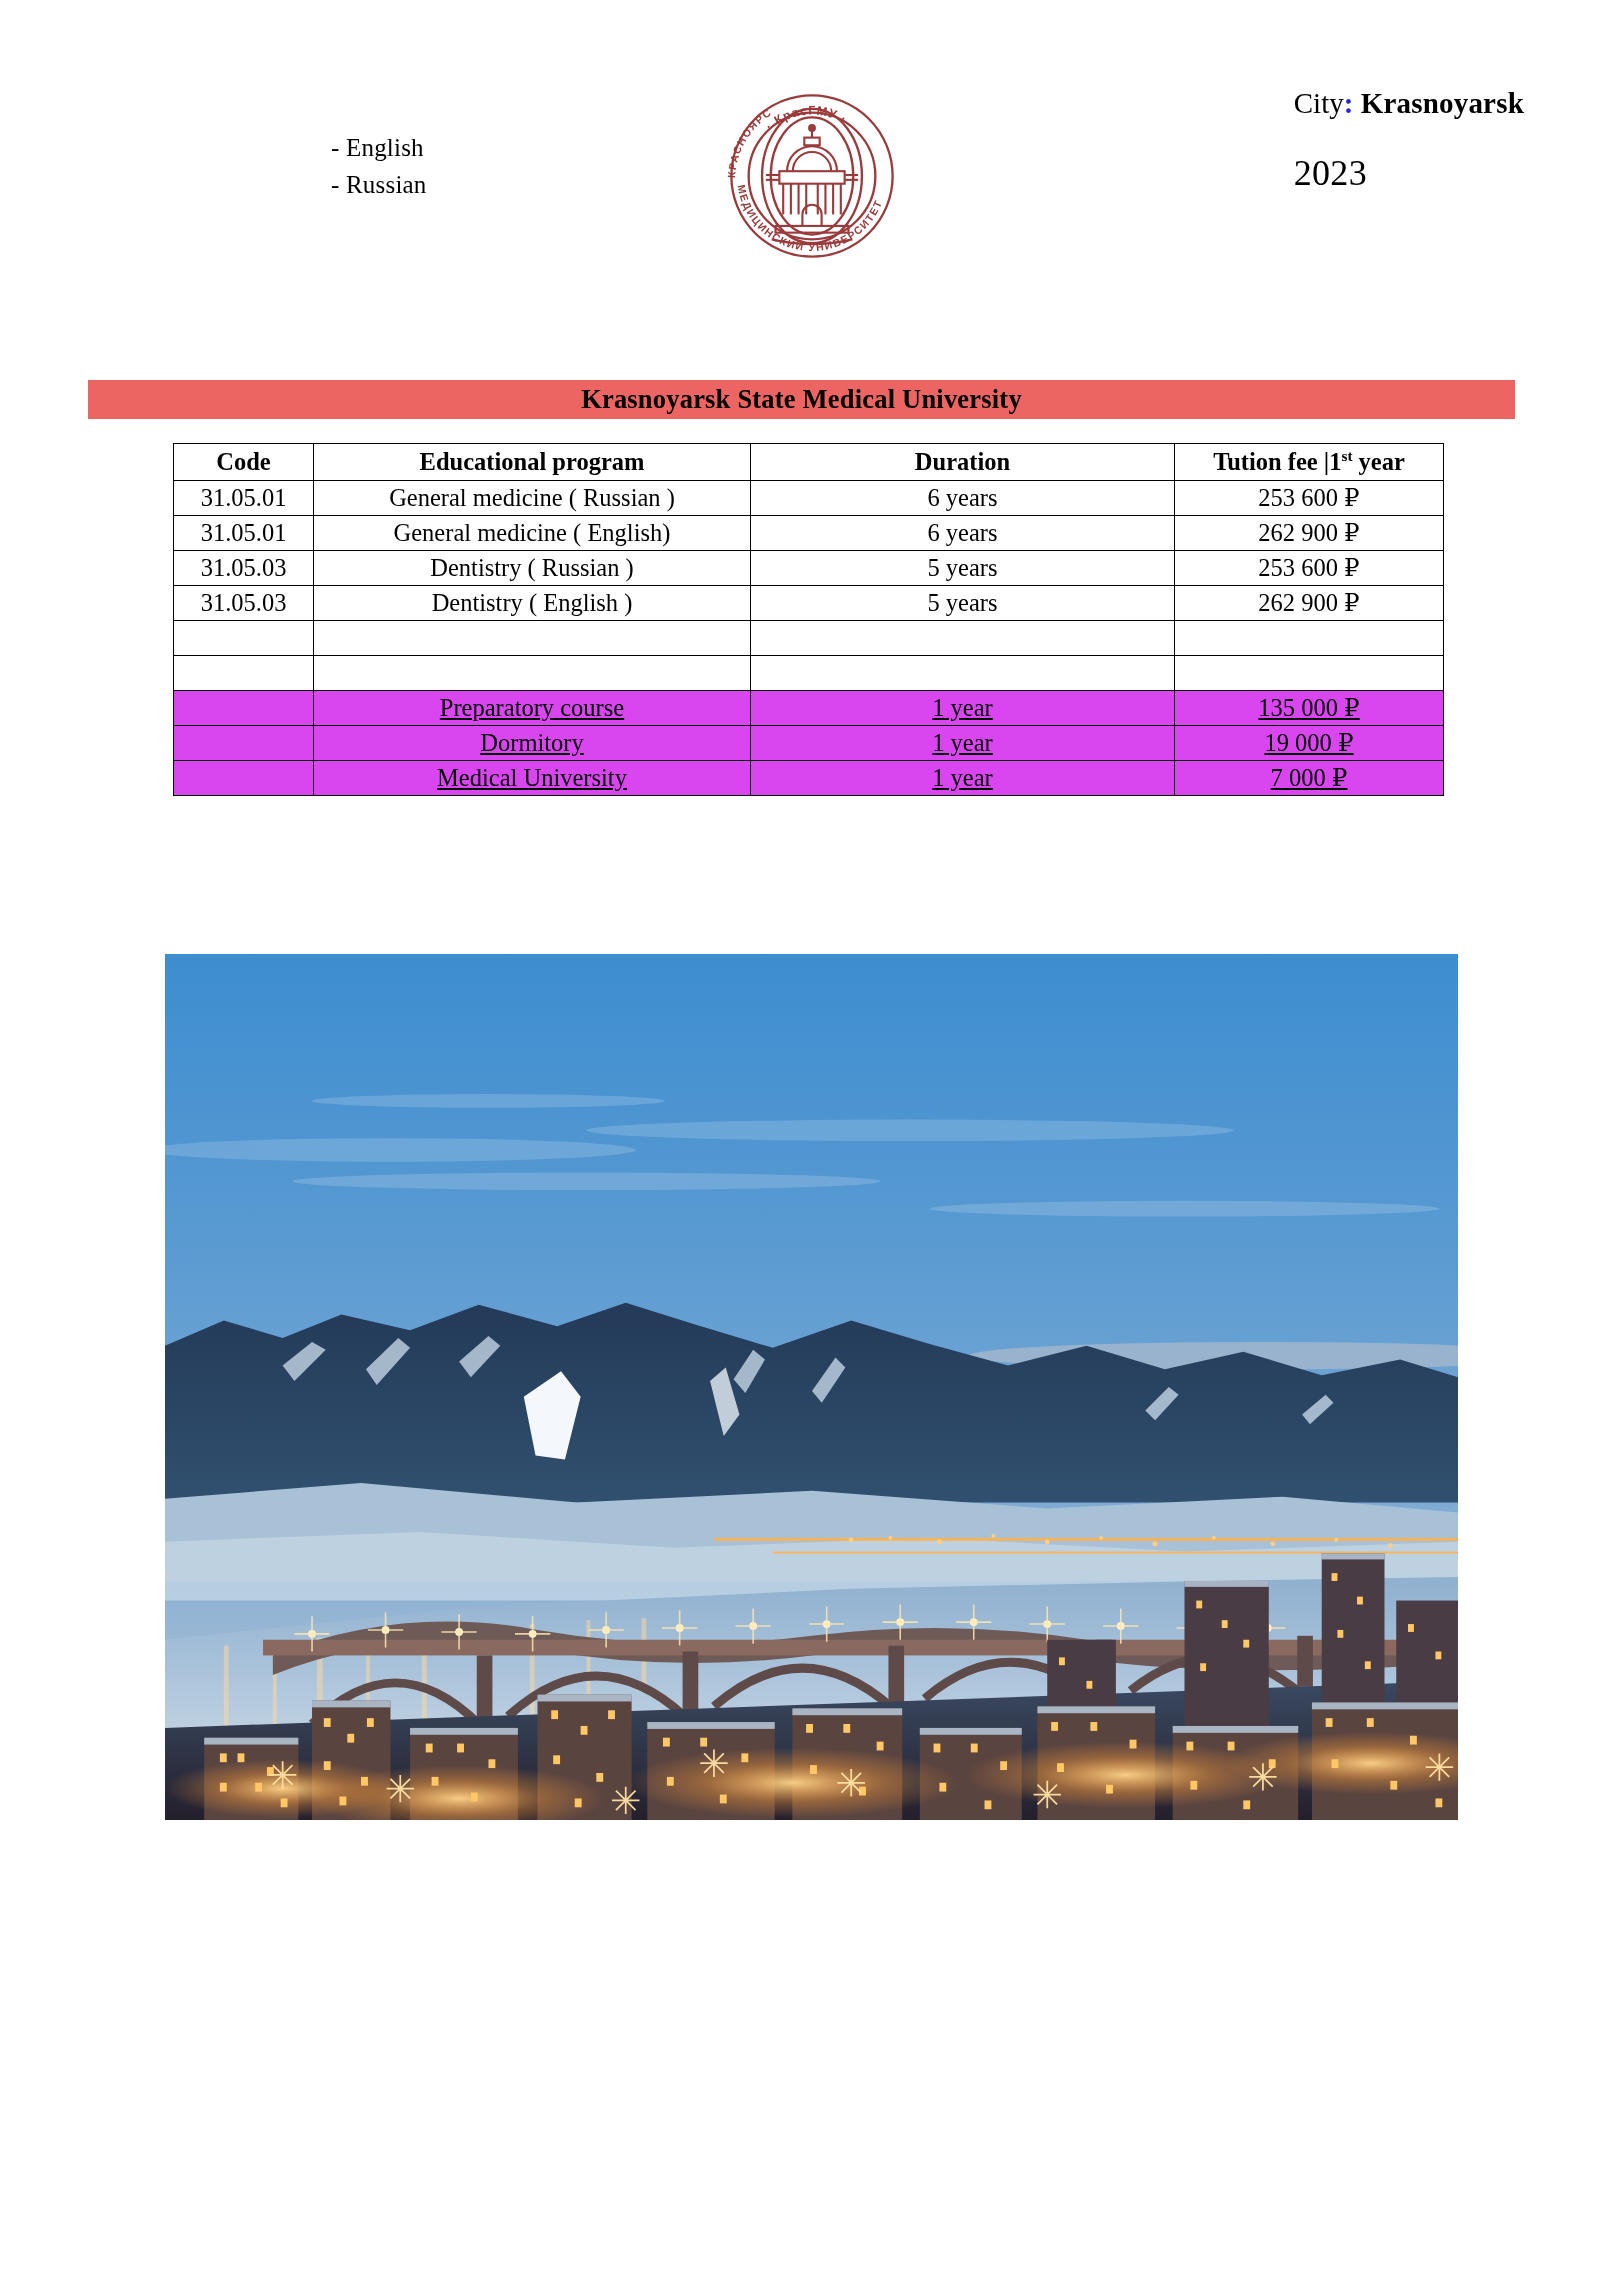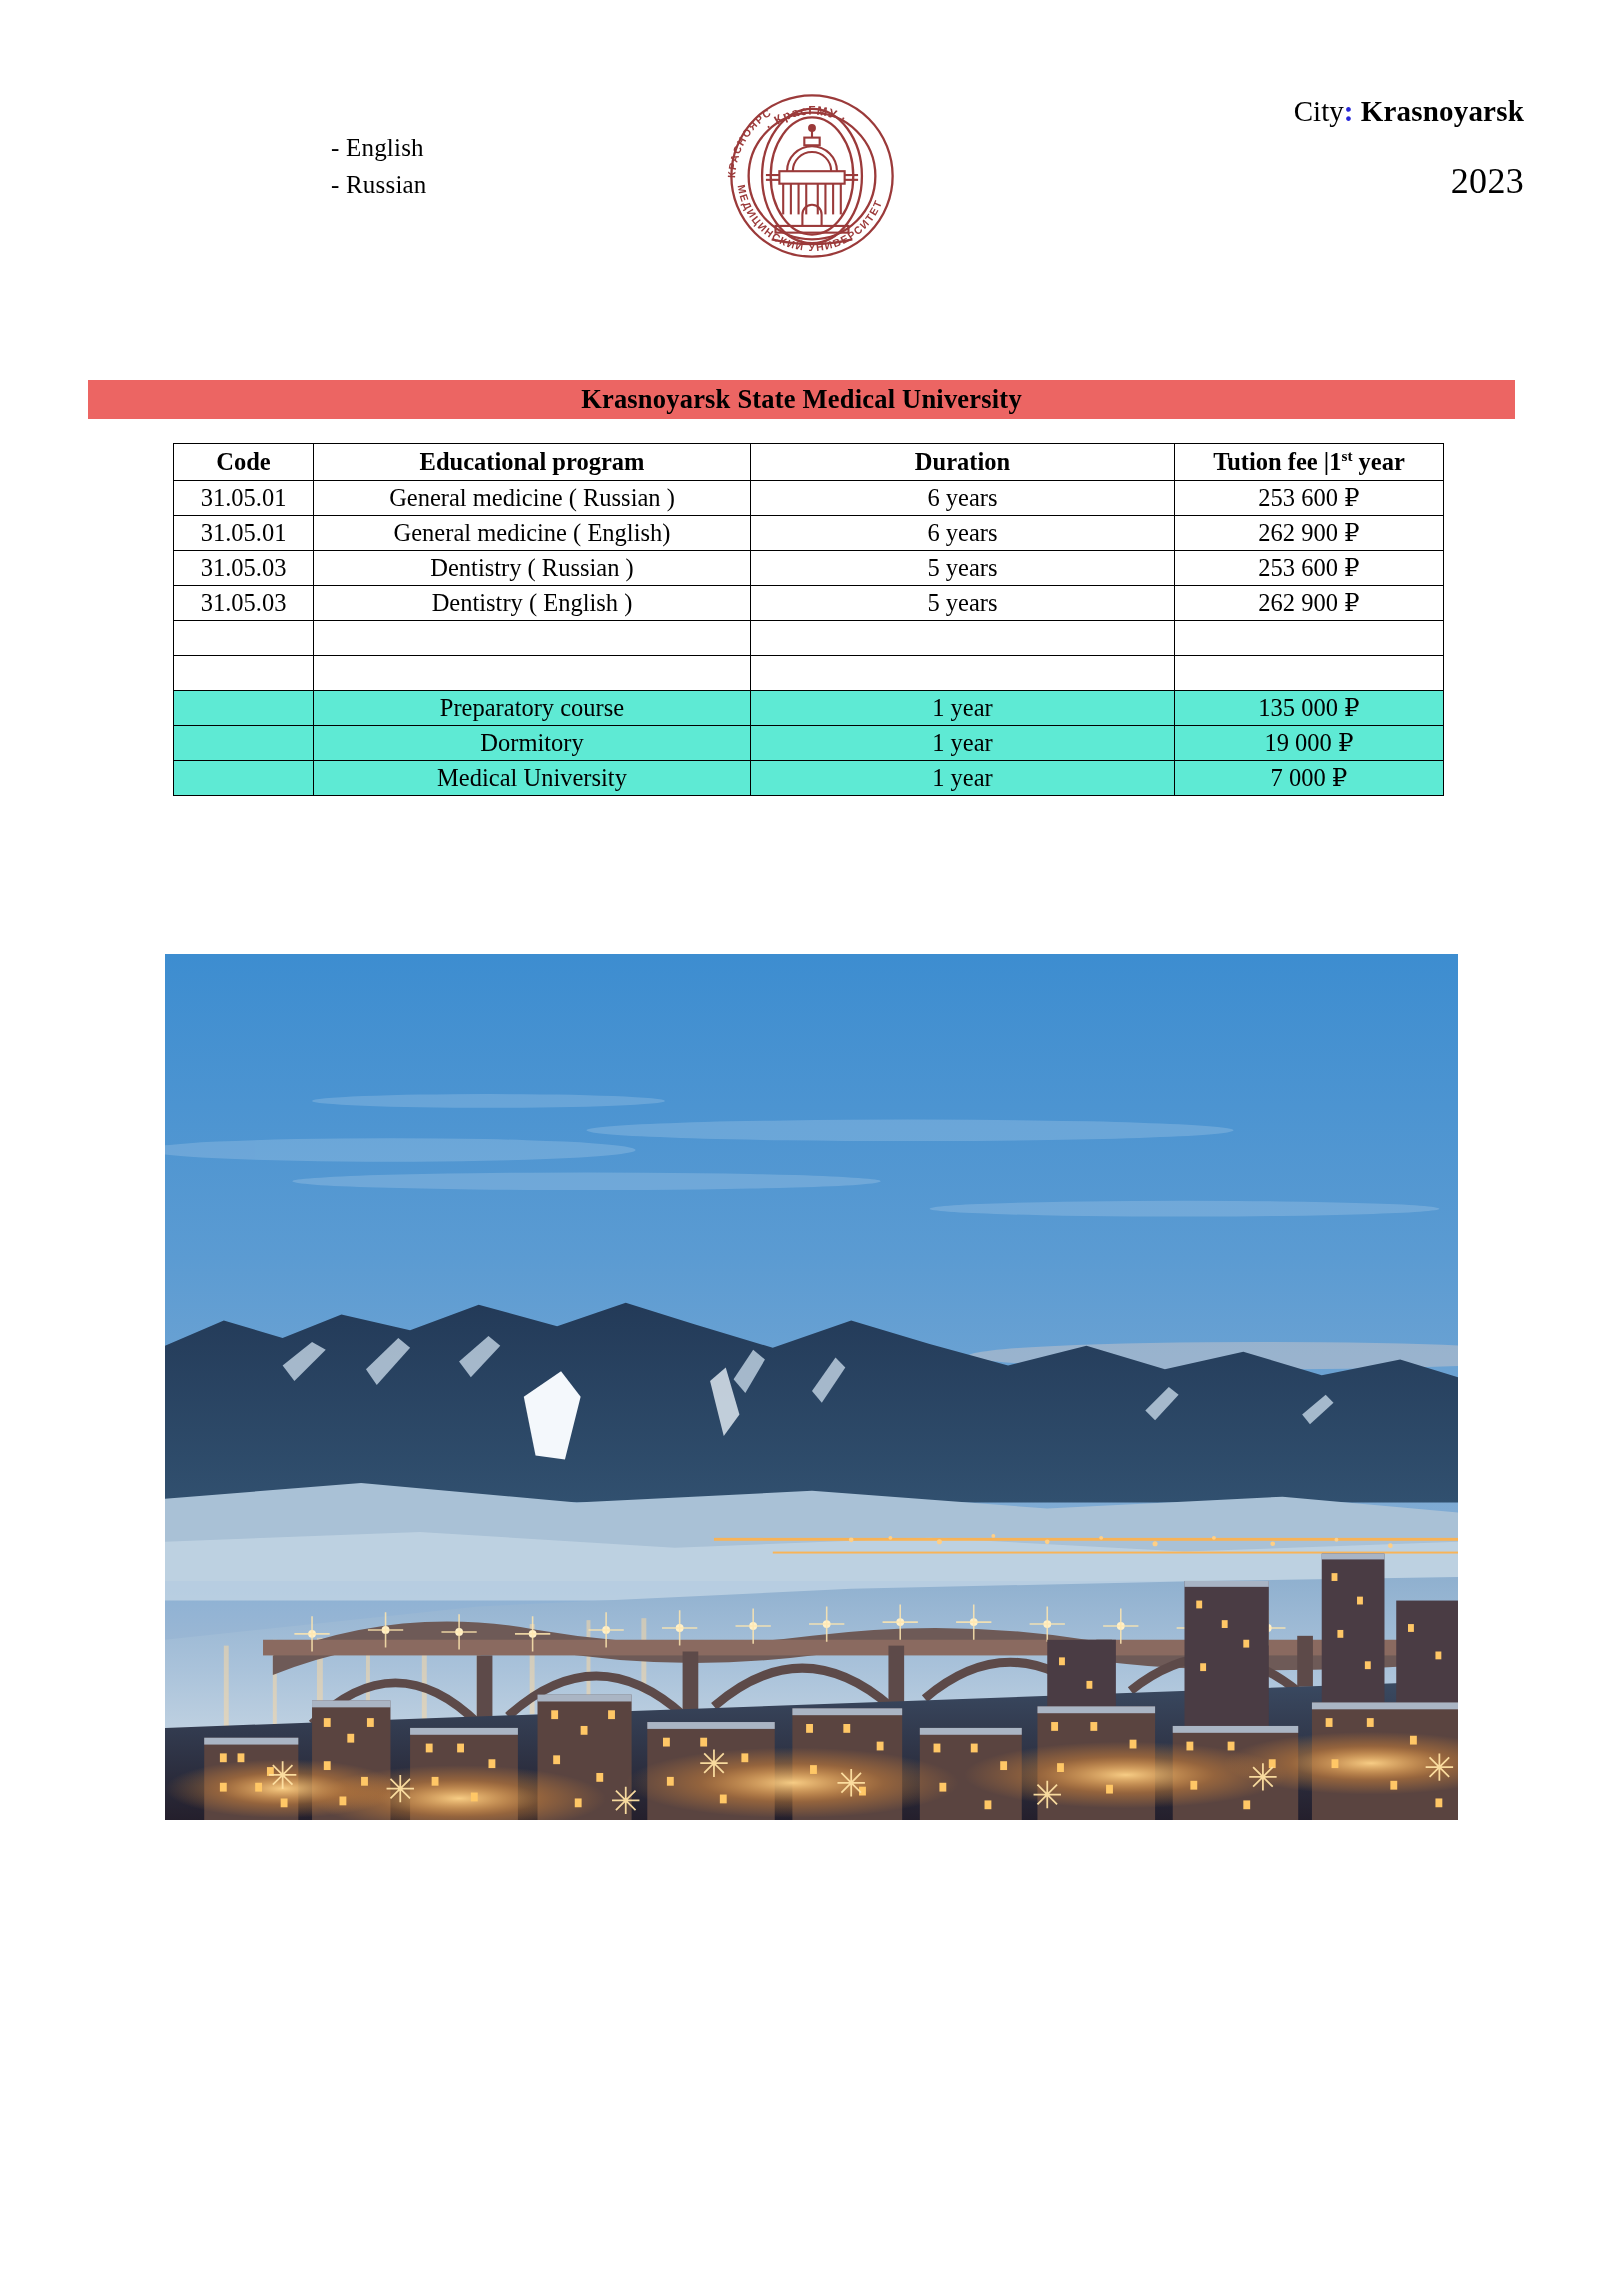--- a/index.html
+++ b/index.html
@@ -32,22 +32,22 @@
     left: 716px;
     top: 80px;
     width: 192px;
     height: 192px;
   }
   .logo-wrap svg { display: block; width: 100%; height: 100%; }
 
   .header-right {
     position: absolute;
     right: 96px;
-    top: 97px;
-    text-align: right;
+    top: 89px;
+    text-align: left;
     line-height: 1;
   }
   .city-line {
     font-size: 29px;
     white-space: nowrap;
   }
   .city-label { font-weight: 400; }
   .city-colon { color: #2727d8; font-weight: 700; }
   .city-value { font-weight: 700; letter-spacing: 0.2px; }
   .year-line {
@@ -102,21 +102,21 @@
     font-weight: 700;
     height: 37px;
     margin-top: 32px;
   }
   .col-code   { width: 140px; }
   .col-prog   { width: 437px; }
   .col-dur    { width: 424px; }
   .col-fee    { width: 269px; }
 
   .row-blank td { height: 35px; }
-  .row-hl td { background: #5eead4; }
+  .row-hl td { background: #d946ef; text-decoration: underline; }
 
   sup.ord { font-size: 0.62em; vertical-align: super; line-height: 0; }
 
   
   .photo {
     position: absolute;
     left: 165px;
     top: 954px;
     width: 1293px;
     height: 866px;

